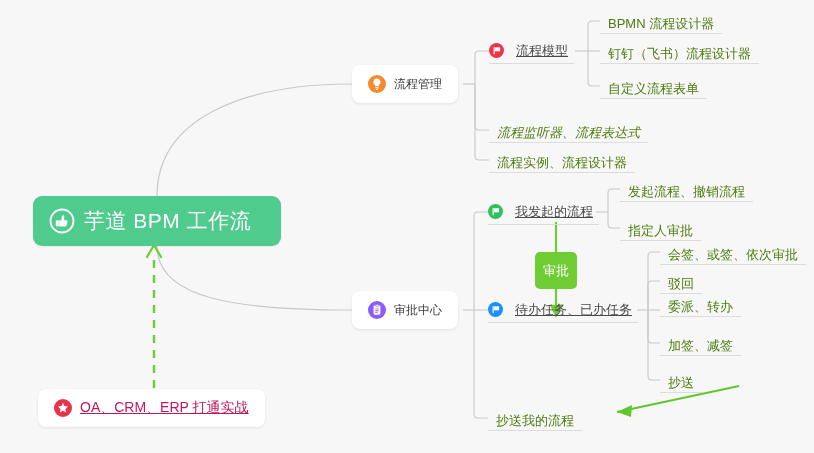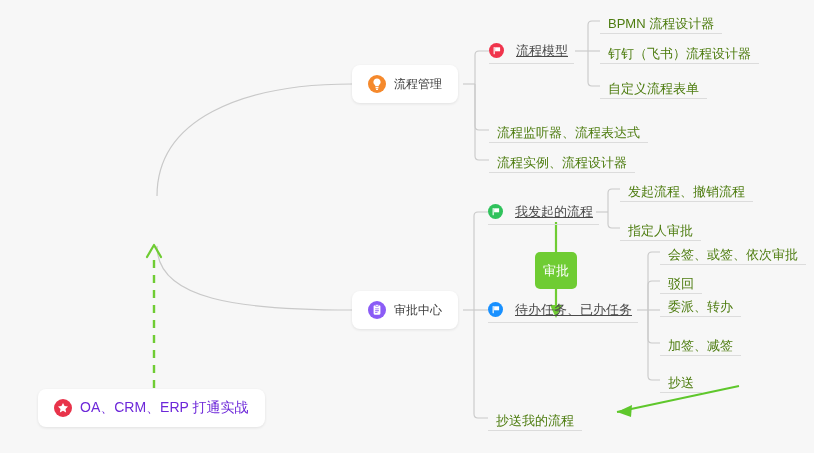--- a/index.html
+++ b/index.html
@@ -79,21 +79,21 @@
     position:absolute;
     left:38px;top:389px;
     height:38px;
     background:#ffffff;
     border-radius:8px;
     display:flex;align-items:center;
     padding:0 16px;
     box-sizing:border-box;
     box-shadow:0 1px 3px rgba(0,0,0,.09);
   }
-  .callout-label{font-size:14px;color:#6d28d9;margin-left:8px;white-space:nowrap;}
+  .callout-label{font-size:14px;color:#be185d;margin-left:8px;white-space:nowrap;text-decoration:underline;}
 
   
   .badge{
     position:absolute;
     left:535px;top:252px;
     background:#6fcc33;
     border-radius:5px;
     padding:12px 8px;
     color:#ffffff;
     font-size:13px;
@@ -145,20 +145,33 @@
     <path d="M 556 285 L 556 312" fill="none" stroke="#6fcc33" stroke-width="2.2"></path>
     <path d="M 550 305 L 556 318 L 562 305" fill="#6fcc33" stroke="none"></path>
 
     <path d="M 739 386 L 617 412" fill="none" stroke="#5fc72c" stroke-width="2"></path>
     <path d="M 617 412 L 632 405 L 631 417 Z" fill="#5fc72c" stroke="none"></path>
 
     <path d="M 154 388 L 154 253" fill="none" stroke="#6fcc33" stroke-width="2.4" stroke-dasharray="8 7"></path>
     <path d="M 147 257 L 154 245 L 161 257" fill="none" stroke="#6fcc33" stroke-width="2.2" stroke-linecap="round" stroke-linejoin="round"></path>
   </svg>
 
+  <div class="root-node">
+    <span class="ic">
+      <svg width="26" height="26" viewBox="0 0 26 26">
+        <circle cx="13" cy="13" r="11.5" fill="none" stroke="#ffffff" stroke-width="1.8"></circle>
+        <path d="M10.2 12.2 L12.6 12.2 L12.6 9.6 C12.6 8.3 13.4 7.3 14.2 7.3
+                 C14.9 7.3 15.2 7.8 15.2 8.6 L15.2 12.2 L17.6 12.2
+                 C18.3 12.2 18.8 12.8 18.6 13.5 L17.5 17.6
+                 C17.35 18.2 16.85 18.6 16.25 18.6 L10.2 18.6 Z" fill="#ffffff"></path>
+        <rect x="6.8" y="12.2" width="3.0" height="6.4" rx="1" fill="#ffffff"></rect>
+      </svg>
+    </span>
+    <span class="root-label">芋道 BPM 工作流</span>
+  </div>
 
   <div class="branch-node" style="left:352px;top:65px;">
     <span class="ic">
       <svg width="18" height="18" viewBox="0 0 18 18">
         <circle cx="9" cy="9" r="9" fill="#f5892c"></circle>
         <path d="M9 3.6 C6.9 3.6 5.4 5.2 5.4 7.1 C5.4 8.4 6.1 9.3 6.8 10.0
                  C7.2 10.4 7.3 10.7 7.3 11.2 L10.7 11.2 C10.7 10.7 10.8 10.4 11.2 10.0
                  C11.9 9.3 12.6 8.4 12.6 7.1 C12.6 5.2 11.1 3.6 9 3.6 Z" fill="#ffffff"></path>
         <rect x="7.4" y="12.1" width="3.2" height="1.3" rx="0.6" fill="#ffffff"></rect>
         <rect x="7.9" y="14.0" width="2.2" height="1.1" rx="0.5" fill="#ffffff"></rect>
@@ -171,21 +184,21 @@
     <span class="ic">
       <svg width="15" height="15" viewBox="0 0 15 15">
         <circle cx="7.5" cy="7.5" r="7.5" fill="#f0344c"></circle>
         <rect x="4.6" y="4.0" width="1.15" height="7.2" rx="0.5" fill="#ffffff"></rect>
         <path d="M6.1 4.3 L11.1 4.3 L11.1 8.3 L6.1 8.3 Z" fill="#ffffff"></path>
       </svg>
     </span>
     <span class="sub-label">流程模型</span>
   </div>
 
-  <div class="leaf-node" style="left:489px;top:117px;">
+  <div class="leaf-node" style="left:489px;top:117px;font-style:italic;">
     <span class="leaf-label">流程监听器、流程表达式</span>
   </div>
 
   <div class="leaf-node" style="left:489px;top:147px;">
     <span class="leaf-label">流程实例、流程设计器</span>
   </div>
 
   <div class="leaf-node" style="left:600px;top:8px;">
     <span class="leaf-label">BPMN 流程设计器</span>
   </div>

